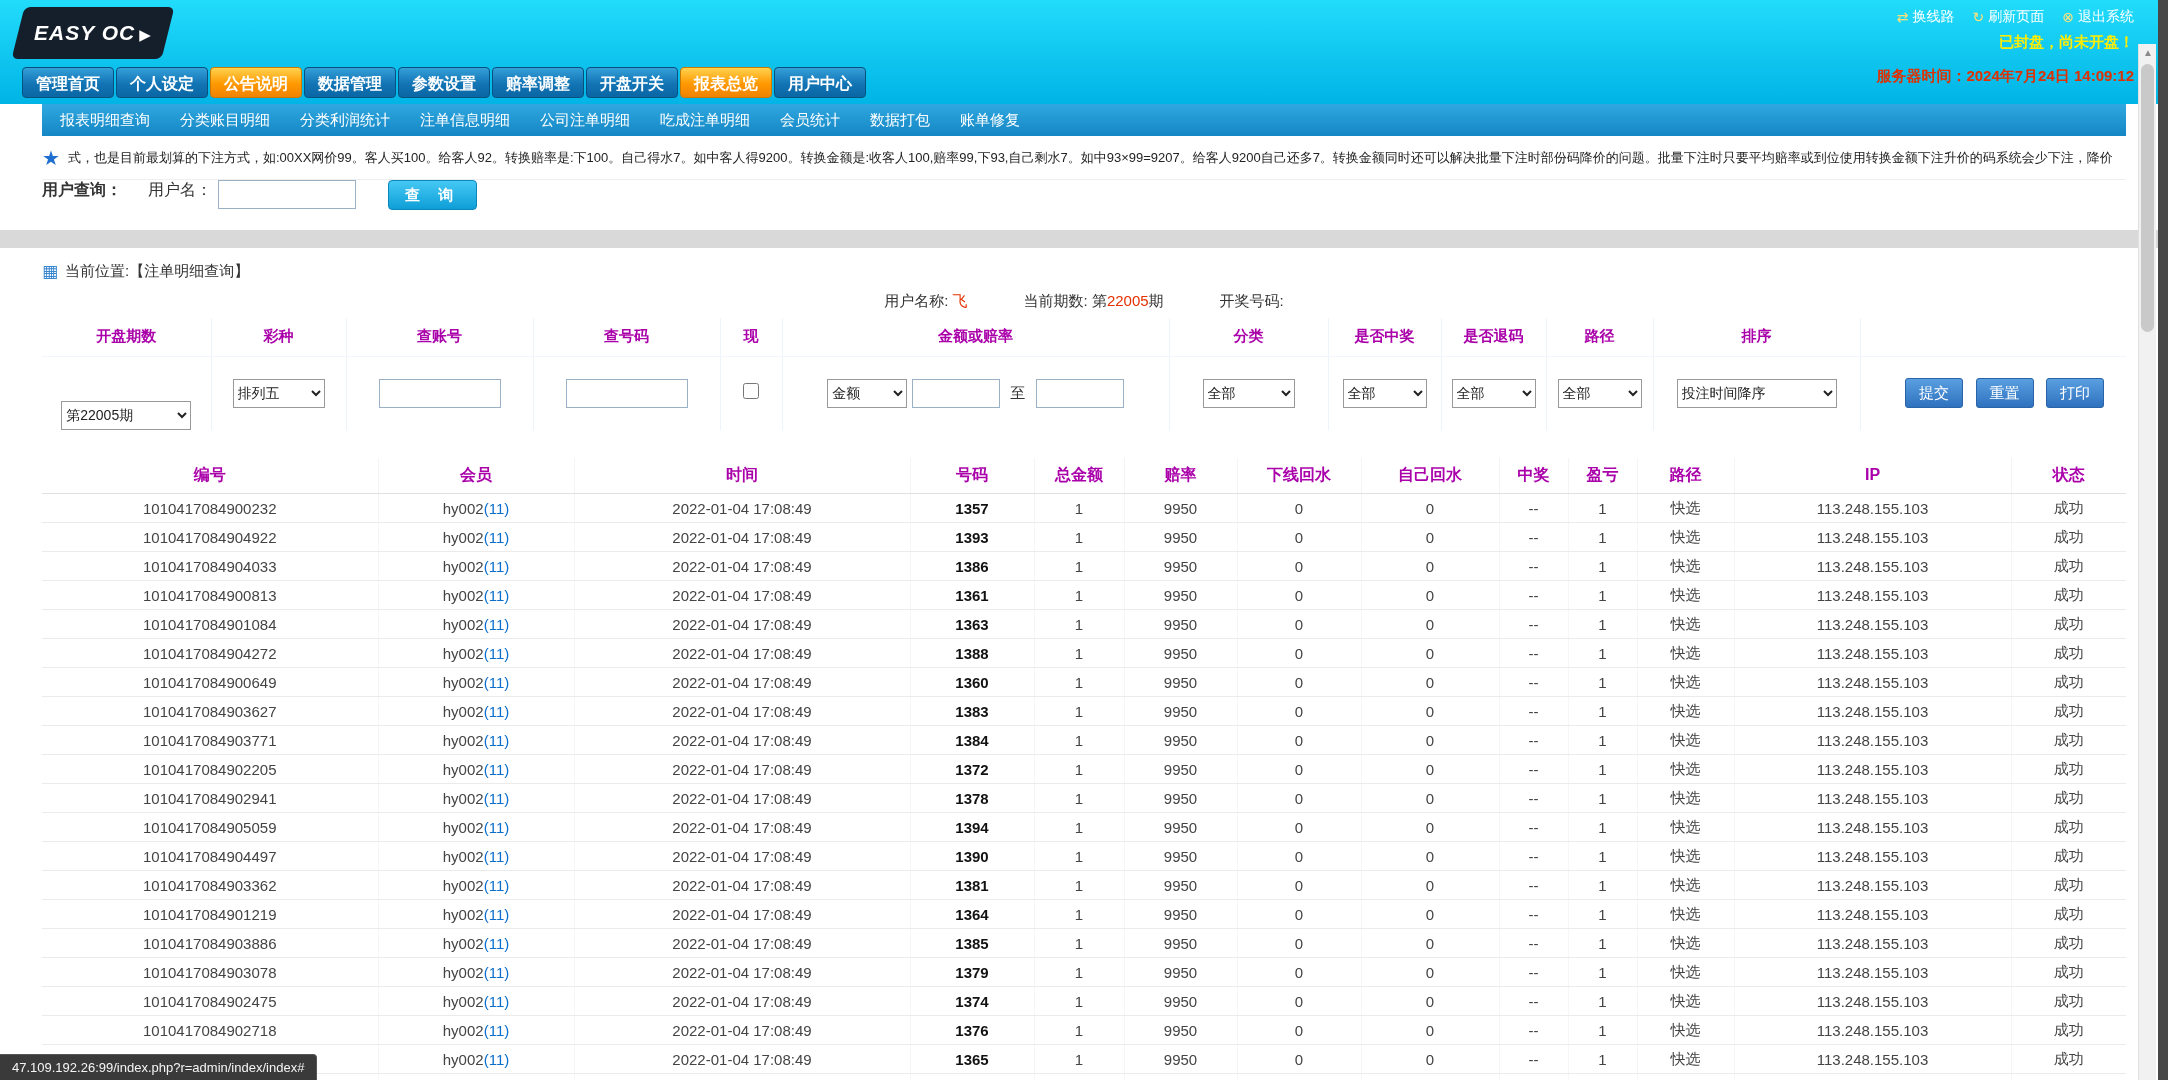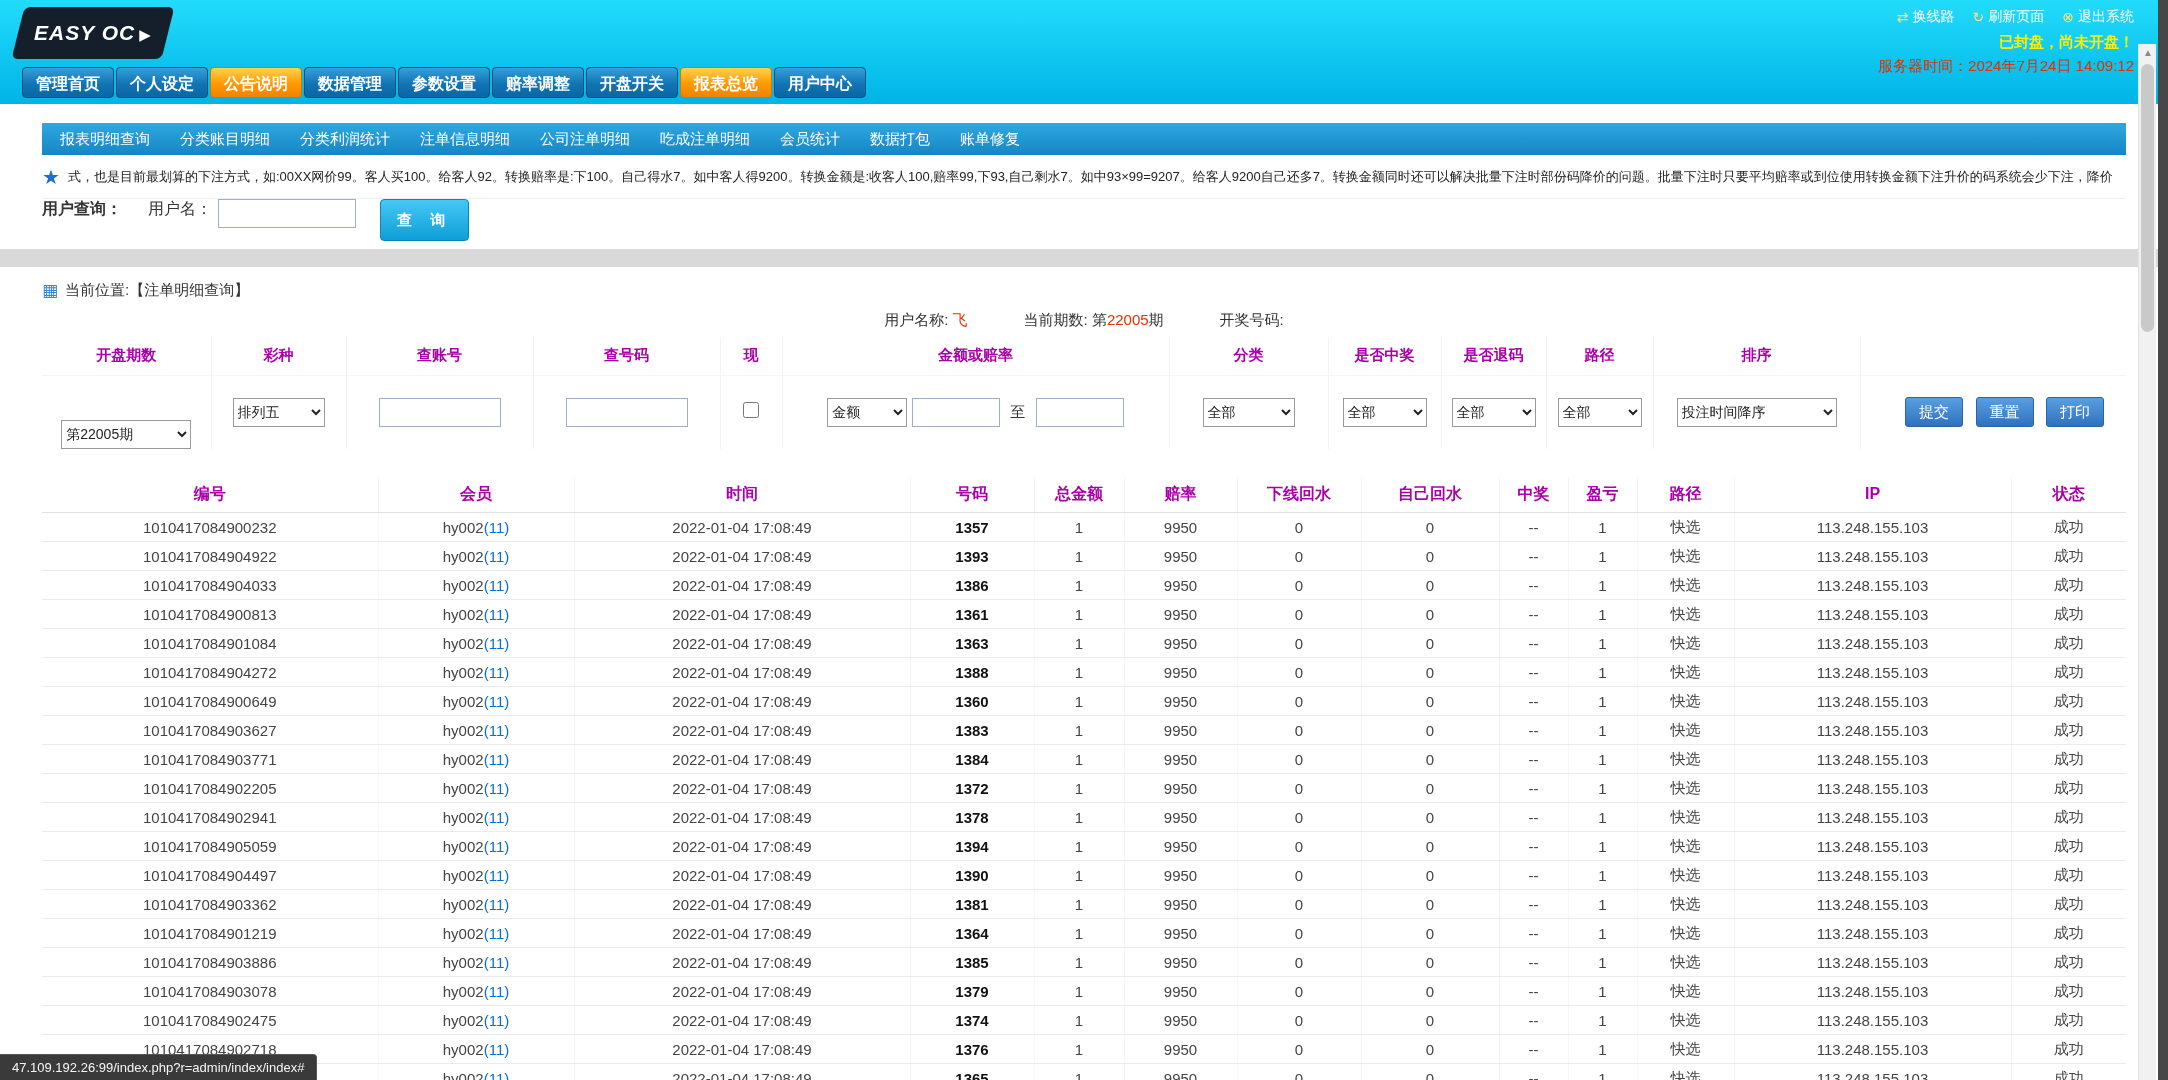--- a/index.html
+++ b/index.html
@@ -23,36 +23,36 @@
   }
   .logo-inner { transform: skewX(14deg); color:#fff; font-style: italic; font-weight: bold;
     font-size: 21px; letter-spacing: 1px; white-space: nowrap; }
   .logo-arrow { color:#fff; font-size: 15px; margin-left: 4px; font-style: normal; }
 
   .top-right { position: absolute; right: 34px; top: 8px; text-align: right; }
   .top-links { display: flex; gap: 18px; justify-content: flex-end; }
   .top-link { color: #ffffff; font-size: 14px; display: inline-flex; align-items: center; gap: 4px; }
   .top-ico { color: #ffe27a; font-size: 14px; }
   .lock-status { color: #ffee00; font-weight: bold; font-size: 15px; margin-top: 7px; }
-  .server-time { color: #e03000; font-weight: normal; font-size: 15px; margin-top: 5px; }
+  .server-time { color: #e03000; font-weight: bold; font-size: 15px; margin-top: 15px; }
 
   .tabs { position: absolute; left: 22px; bottom: 6px; display: flex; gap: 2px; align-items: flex-end; }
   .tab {
     height: 31px; line-height: 31px; padding: 0 13px; border-radius: 4px;
     background: linear-gradient(#34a0d9, #1274b4 55%, #0a66a4);
     border: 1px solid #07507f; color: #fff; font-weight: bold; font-size: 16px;
     white-space: nowrap;
   }
   .tab.active {
     background: linear-gradient(#ffd24f, #ff9800 55%, #f08300);
     border-color: #c97a00;
   }
 
   
-  .panel1 { background: #fff; padding-top: 19px; }
+  .panel1 { background: #fff; padding-top: 0; }
   .subnav {
     margin: 0 42px; height: 32px; line-height: 32px;
     background: linear-gradient(#2fa8e0, #1486c4);
     display: flex; gap: 30px; padding: 0 18px;
   }
   .subnav-item { color: #fff; font-size: 15px; white-space: nowrap; }
   .notice-row {
     margin: 0 42px; height: 44px; display: flex; align-items: center; gap: 8px;
     border-bottom: 1px solid #efefef; overflow: hidden; white-space: nowrap;
   }
@@ -60,21 +60,21 @@
   .notice-text { font-size: 13px; color: #222; overflow: hidden; }
   .query-row {
     margin: 0 42px; height: 50px; display: flex; font-size: 16px;
   }
   .q-strong { font-weight: bold; margin-right: 26px; }
   .q-input {
     width: 138px; height: 29px; border: 1px solid #9ab0c4; margin-left: 6px;
     font-size: 15px; padding: 0 5px; background:#fff;
   }
   .search-btn {
-    margin-left: 24px; height: 42px; padding: 0 16px; border-radius: 4px;
+    margin-left: 32px; height: 30px; padding: 0 16px; border-radius: 4px;
     background: linear-gradient(#45c8f5, #0e9ed6); border: 1px solid #0b86b8;
     color: #fff; font-weight: bold; font-size: 15px; letter-spacing: 7px;
   }
 
   .gray-band { width: 2168px; height: 18px; background: #d9d9d9; }
 
   
   .panel2 { background: #fff; padding: 0 42px; }
   .breadcrumb-row { padding-top: 10px; height: 36px; display: flex; align-items: center; gap: 7px; font-size: 15px; color: #333; }
   .grid-icon { color: #3a87d0; font-size: 17px; }

